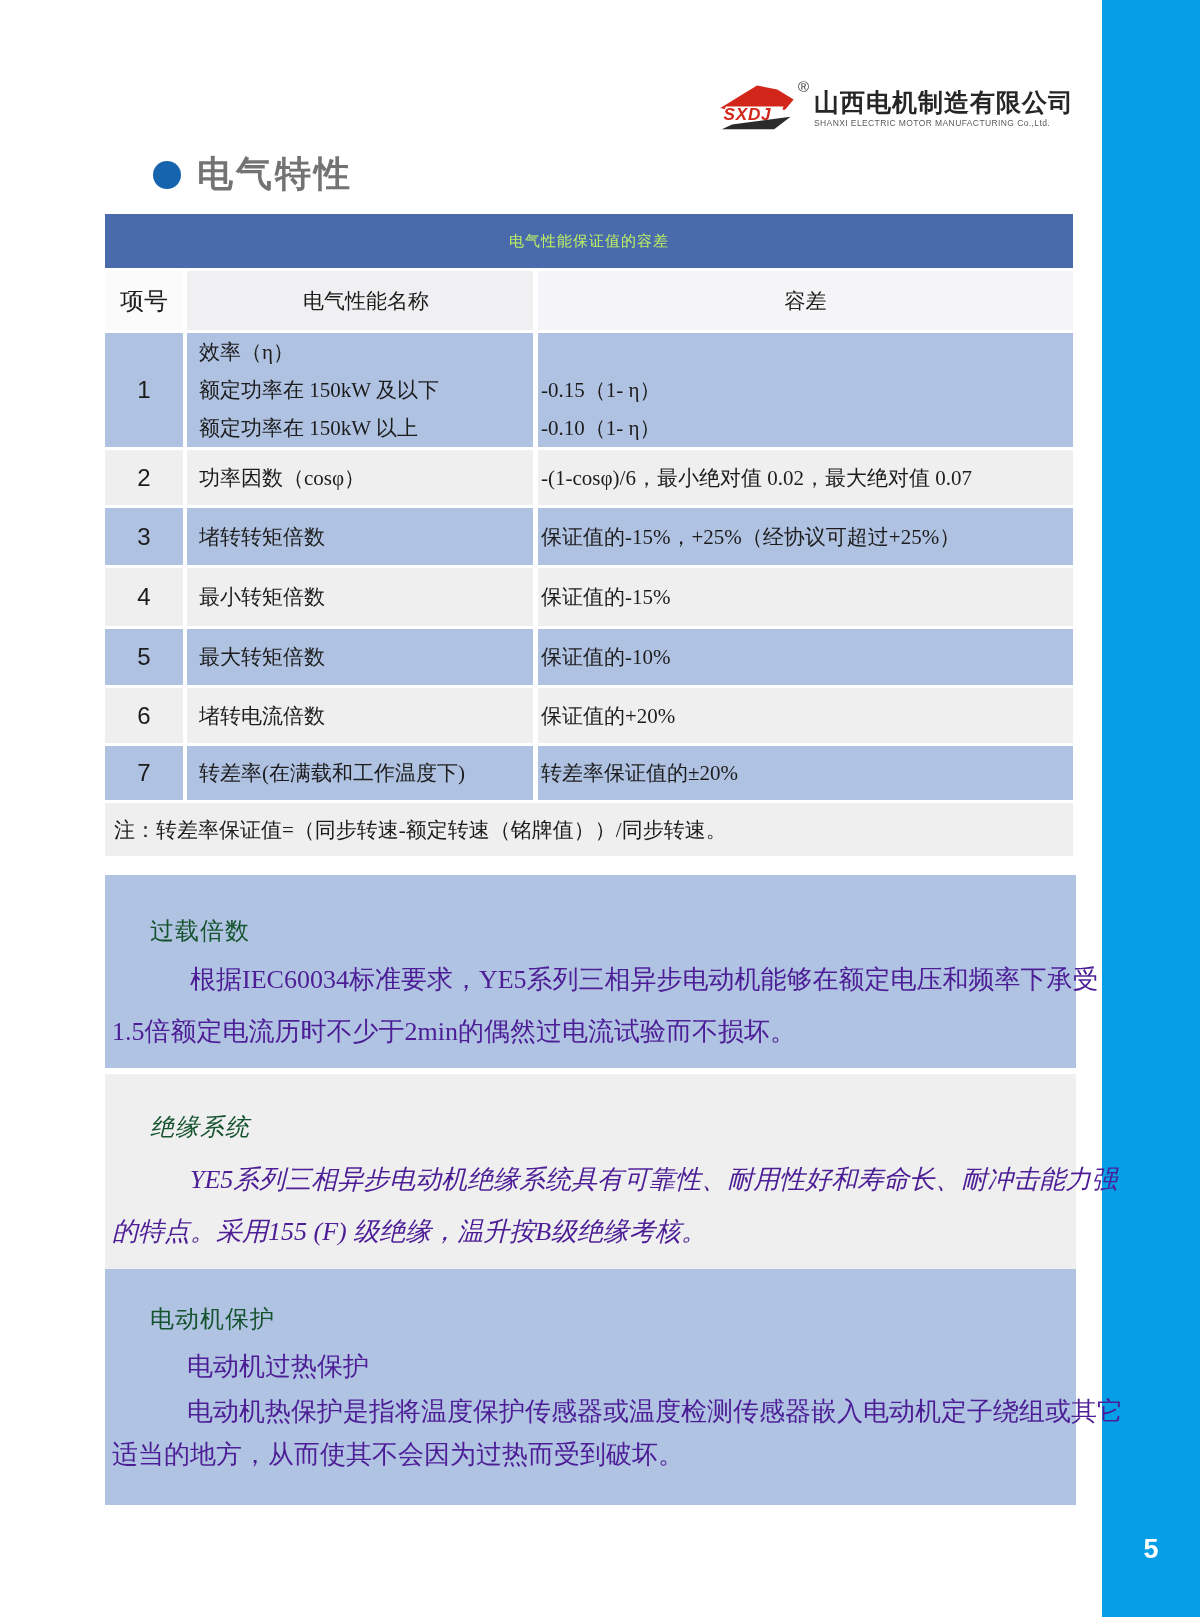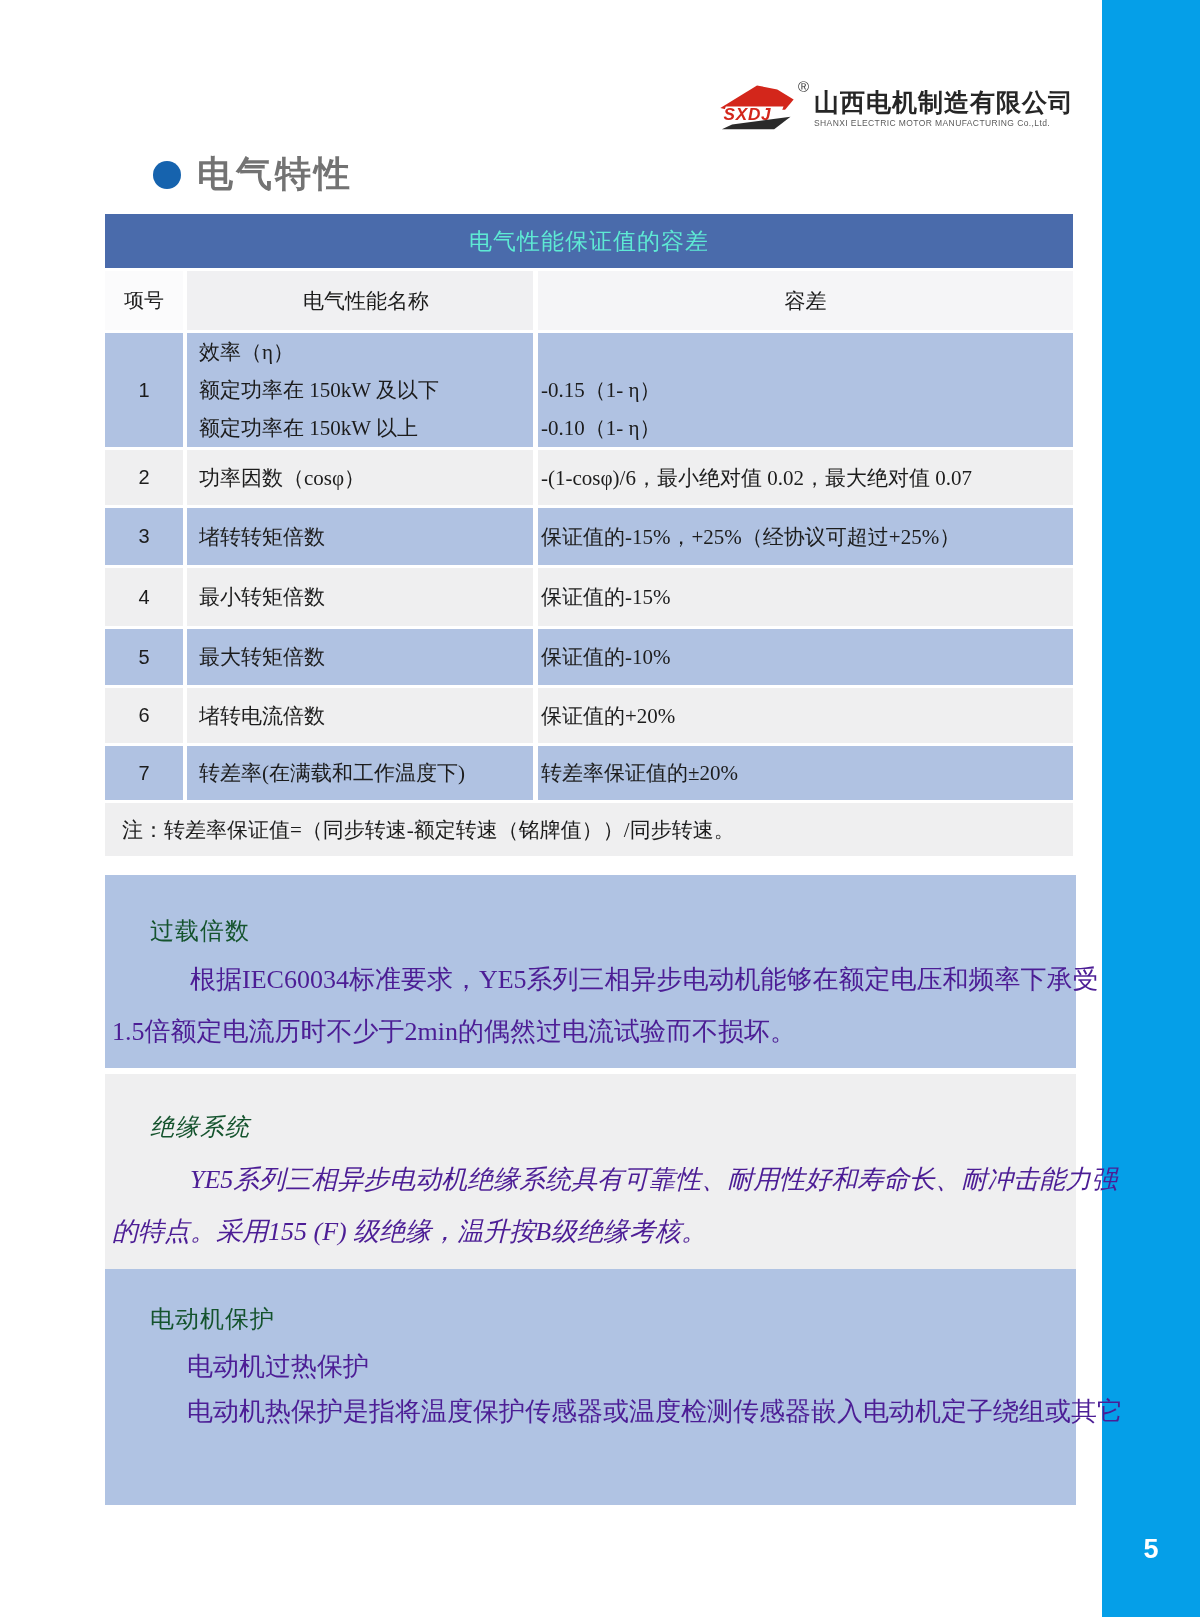--- a/index.html
+++ b/index.html
@@ -22,40 +22,40 @@
            font-size:8.5px;color:#5a5a5a;letter-spacing:0.4px;white-space:nowrap;}
 
   
   .section-head{position:absolute;left:153px;top:150px;display:flex;align-items:center;}
   .bullet{width:28px;height:28px;border-radius:50%;background:#1663ae;margin-right:16px;}
   .section-head h1{margin:0;font-family:"Liberation Sans", sans-serif;font-weight:bold;
                    font-size:36px;color:#737373;letter-spacing:3px;}
 
   
   .tbl{position:absolute;left:105px;top:214px;width:968px;}
-  .t-title{height:54px;background:#4a6bab;color:#5eead4;display:flex;align-items:center;
-           justify-content:center;font-size:23px;font-family:"Liberation Sans", sans-serif;
+  .t-title{height:54px;background:#4a6bab;color:#bef264;display:flex;align-items:center;
+           justify-content:center;font-size:15px;font-family:"Liberation Sans", sans-serif;
            font-weight:500;letter-spacing:1px;margin-bottom:3px;}
   .t-row{display:flex;margin-bottom:3px;}
   .c1{width:78px;margin-right:4px;display:flex;align-items:center;justify-content:center;
-      font-family:"Liberation Sans", sans-serif;font-size:20px;}
+      font-family:"Liberation Sans", sans-serif;font-size:24px;}
   .c2{width:346px;margin-right:5px;display:flex;align-items:center;padding-left:12px;
       box-sizing:border-box;font-size:21px;}
   .c3{flex:1;display:flex;align-items:center;padding-left:3px;box-sizing:border-box;font-size:21px;}
   .t-head{height:59px;}
   .t-head .c1{background:#fbfbfc;}
   .t-head .c2{background:#f0f0f2;justify-content:center;padding-left:12px;}
   .t-head .c3{background:#f5f5f7;justify-content:center;padding-left:0;}
   .row-blue .c1,.row-blue .c2,.row-blue .c3{background:#b0c2e2;}
   .row-gray .c1,.row-gray .c2,.row-gray .c3{background:#efeff0;}
   .r-std{height:55px;}
   .r1{height:114px;}
   .r1 .c2,.r1 .c3{flex-direction:column;align-items:flex-start;justify-content:center;}
   .r1 .c2 div,.r1 .c3 div{line-height:38px;height:38px;white-space:nowrap;}
-  .t-note{height:53px;background:#efeff0;display:flex;align-items:center;padding-left:17px;
+  .t-note{height:53px;background:#efeff0;display:flex;align-items:center;padding-left:9px;
           box-sizing:border-box;font-size:21px;}
 
   
   .info-box{position:absolute;left:105px;width:971px;}
   .box-blue{background:#b0c3e3;}
   .box-gray{background:#efeff0;}
   #box1{top:875px;height:193px;}
   #box2{top:1074px;height:227px;font-style:italic;}
   #box3{top:1269px;height:236px;}
   .box-title{position:absolute;left:45px;font-size:24px;color:#14532d;
@@ -164,13 +164,14 @@
 <div class="info-box box-gray" id="box2">
   <div class="box-title">绝缘系统</div>
   <div class="box-line l1">YE5系列三相异步电动机绝缘系统具有可靠性、耐用性好和寿命长、耐冲击能力强</div>
   <div class="box-line l2">的特点。采用155 (F) 级绝缘，温升按B级绝缘考核。</div>
 </div>
 
 <div class="info-box box-blue" id="box3">
   <div class="box-title">电动机保护</div>
   <div class="box-line sub">电动机过热保护</div>
   <div class="box-line l1">电动机热保护是指将温度保护传感器或温度检测传感器嵌入电动机定子绕组或其它</div>
+  <div class="box-line l2">适当的地方，从而使其不会因为过热而受到破坏。</div>
 </div>
 
 </body></html>

